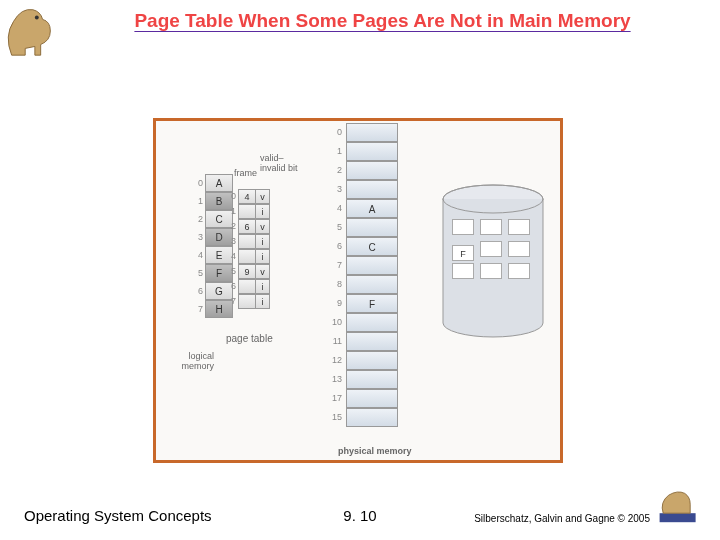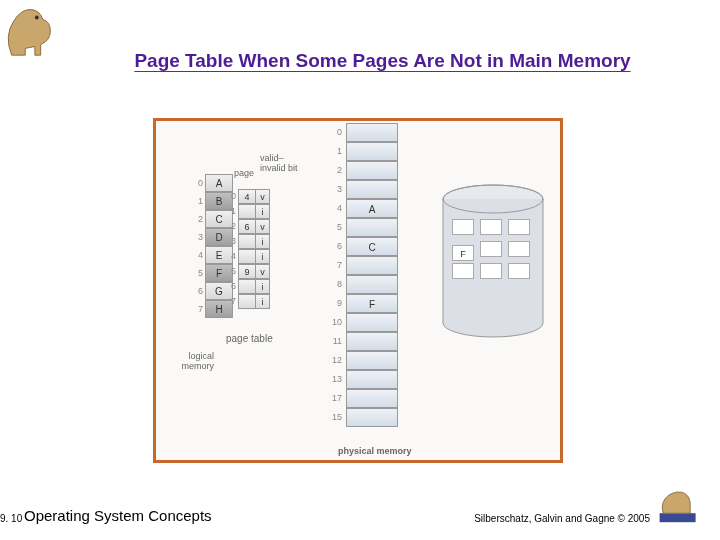--- a/index.html
+++ b/index.html
@@ -21,37 +21,36 @@
     position: absolute;
     bottom: 14px; right: 10px;
     width: 54px; height: 40px;
   }
   .title {
     position: absolute;
     top: 10px; left: 65px; right: 20px;
     text-align: center;
     font-weight: bold;
     font-size: 19px;
-    color: #4c1d95;
+    color: #ef4444;
     text-decoration: underline;
     text-decoration-color: #5a2aa0;
     text-underline-offset: 4px;
-    margin-top: 40px;
   }
   .footer-left {
     position: absolute;
     left: 24px; bottom: 16px;
     font-size: 15px;
     color: #000;
   }
   .footer-center {
     position: absolute;
     left: 0; right: 0; bottom: 16px;
-    text-align: left;
-    font-size: 10px;
+    text-align: center;
+    font-size: 15px;
     color: #000;
   }
   .footer-right {
     position: absolute;
     right: 70px; bottom: 16px;
     font-size: 10px;
     color: #000;
   }
   .figure-frame {
     position: absolute;
@@ -179,21 +178,21 @@
         <div class="lm-row"><span class="lm-idx">2</span><span class="lm-cell">C</span></div>
         <div class="lm-row"><span class="lm-idx">3</span><span class="lm-cell shaded">D</span></div>
         <div class="lm-row"><span class="lm-idx">4</span><span class="lm-cell">E</span></div>
         <div class="lm-row"><span class="lm-idx">5</span><span class="lm-cell shaded">F</span></div>
         <div class="lm-row"><span class="lm-idx">6</span><span class="lm-cell">G</span></div>
         <div class="lm-row"><span class="lm-idx">7</span><span class="lm-cell shaded">H</span></div>
       </div>
     <div class="lm-label">logical memory</div>
 
     <div class="ptlabels">
-      <span class="frame">page</span>
+      <span class="frame">frame</span>
       <span class="vib">valid–invalid bit</span>
     </div>
     <div class="pagetable" id="pagetable">
         <div class="pt-row"><span class="pt-idx">0</span><span class="pt-frame">4</span><span class="pt-bit">v</span></div>
         <div class="pt-row"><span class="pt-idx">1</span><span class="pt-frame"></span><span class="pt-bit">i</span></div>
         <div class="pt-row"><span class="pt-idx">2</span><span class="pt-frame">6</span><span class="pt-bit">v</span></div>
         <div class="pt-row"><span class="pt-idx">3</span><span class="pt-frame"></span><span class="pt-bit">i</span></div>
         <div class="pt-row"><span class="pt-idx">4</span><span class="pt-frame"></span><span class="pt-bit">i</span></div>
         <div class="pt-row"><span class="pt-idx">5</span><span class="pt-frame">9</span><span class="pt-bit">v</span></div>
         <div class="pt-row"><span class="pt-idx">6</span><span class="pt-frame"></span><span class="pt-bit">i</span></div>

